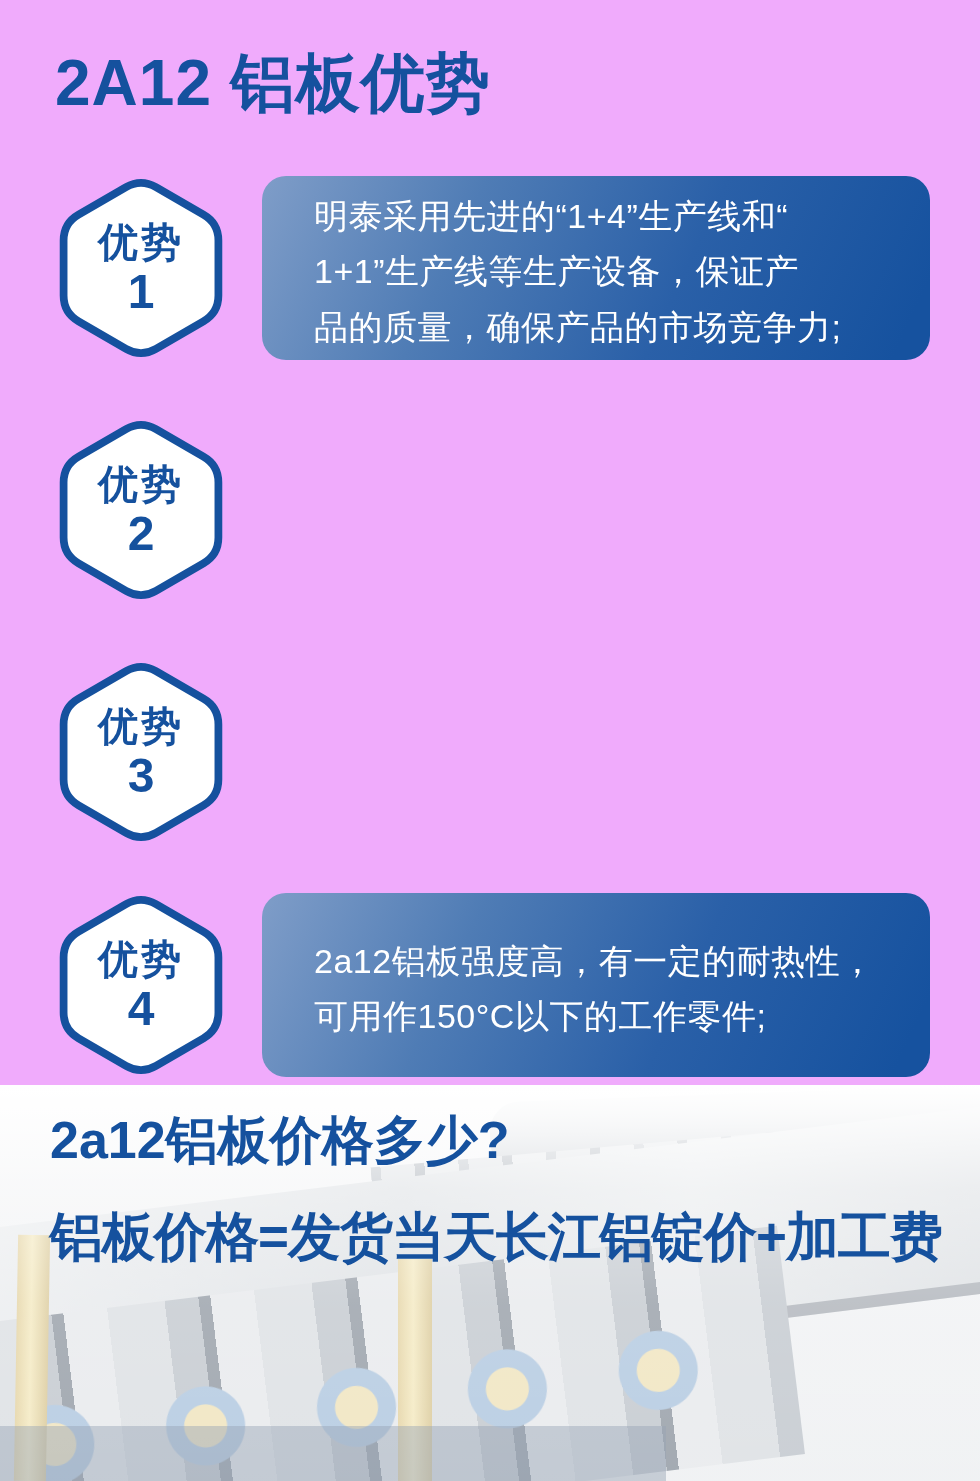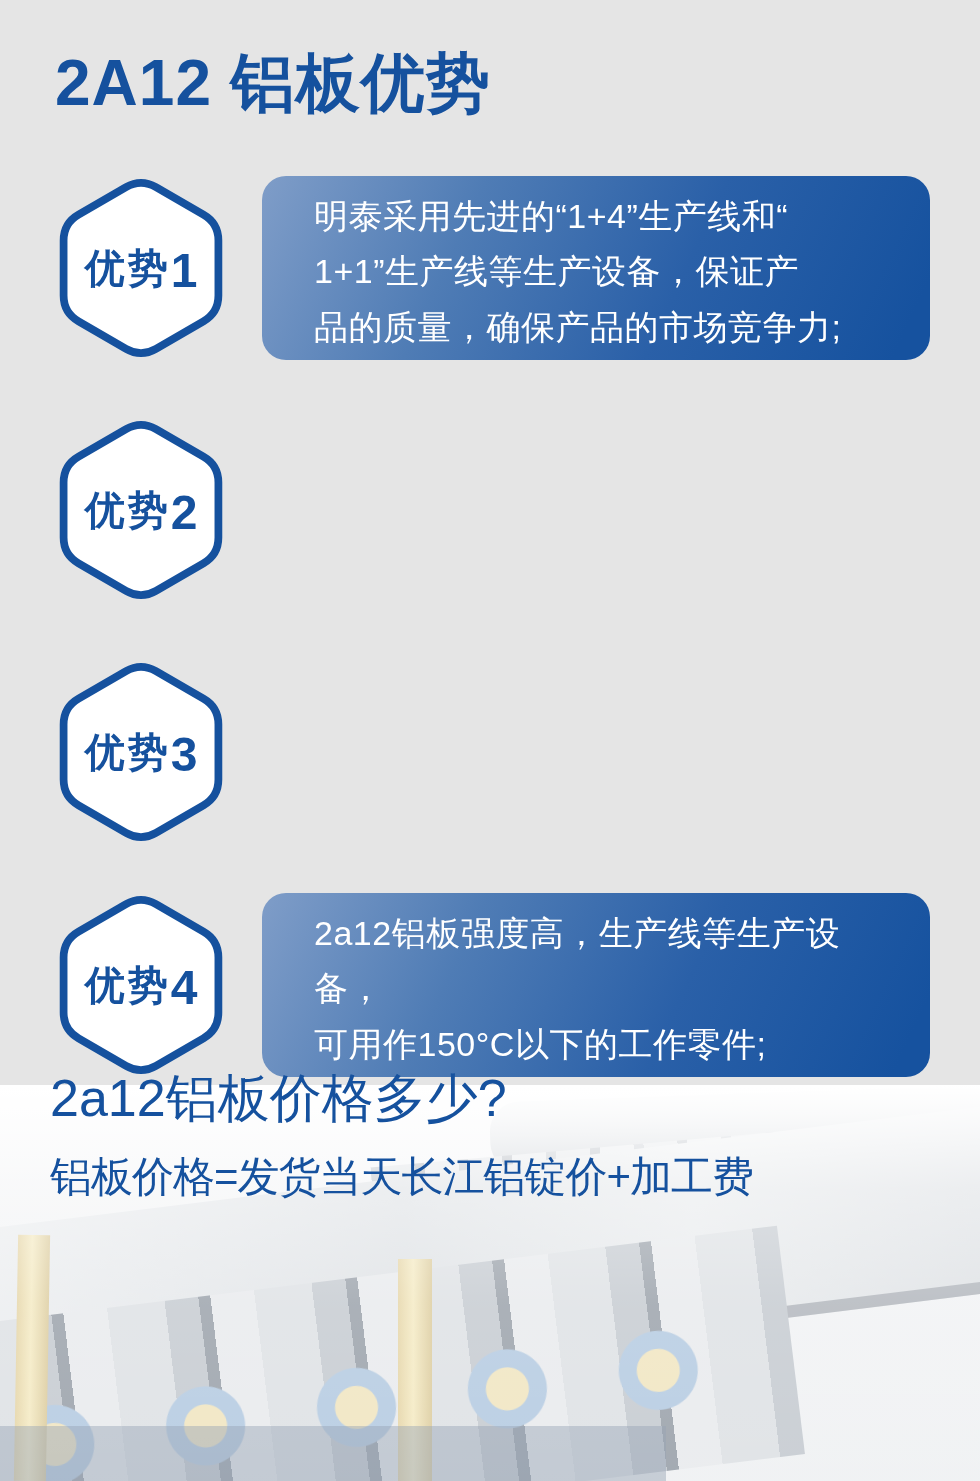--- a/index.html
+++ b/index.html
@@ -1,19 +1,19 @@
 <!DOCTYPE html>
 <html><head>
 <meta charset="utf-8">
 <style>
   html,body{margin:0;padding:0;background:#ffffff;}
   .page{
     position:relative;
     width:980px;height:1481px;
-    background:#e5e5e5;
+    background:#f0abfc;
     overflow:hidden;
     font-family:"Liberation Sans","DejaVu Sans",sans-serif;
   }
 
   
   .title{
     position:absolute;left:55px;top:40px;margin:0;
     font-size:64px;font-weight:800;letter-spacing:1px;
     color:#15519E;white-space:nowrap;
   }
@@ -21,21 +21,21 @@
   
   .adv-row{
     position:absolute;left:55px;right:50px;height:184px;
     display:flex;align-items:center;
   }
   .row-1{top:176px}.row-2{top:418px}.row-3{top:660px}.row-4{top:893px}
 
   .badge{position:relative;width:172px;height:190px;flex:none;}
   .badge svg{position:absolute;inset:0;width:100%;height:100%;}
   .badge-text{
-    position:absolute;inset:0;display:flex;flex-direction:row;
+    position:absolute;inset:0;display:flex;flex-direction:column;
     align-items:center;justify-content:center;color:#15519E;
   }
   .badge-label{font-size:40px;font-weight:800;letter-spacing:3px;line-height:1.05;}
   .badge-number{font-size:48px;font-weight:800;line-height:1;margin-top:5px;}
 
   .card{
     margin-left:35px;flex:1;height:100%;
     border-radius:24px;
     background:linear-gradient(115deg,#7F9DC8 0%,#4F7CB5 30%,#2A60A8 62%,#16529F 95%);
     display:flex;align-items:center;
@@ -64,23 +64,23 @@
   .p-caps{bottom:-2%;left:-2%;width:80%;height:44%;transform:rotate(-7deg);
     background-image:radial-gradient(circle at 72px 52%, #e9d8a1 0 21px, #8fb0d2 22px 39px, rgba(0,0,0,0) 40px);
     background-size:152px 100%;background-repeat:repeat-x;}
   .p-post{bottom:0;background:linear-gradient(90deg,#d8c07c,#efe0a6 45%,#cab26e);}
   .p-post1{left:16px;width:32px;height:62%;transform:rotate(1deg);}
   .p-post2{left:398px;width:34px;height:56%;}
   .p-frame{left:0;bottom:0;width:68%;height:14%;background:#4d6480;opacity:.45;}
   .p-fade{inset:0;background:linear-gradient(180deg,#ffffff 0%,rgba(255,255,255,.9) 8%,rgba(255,255,255,.62) 26%,rgba(255,255,255,.45) 55%,rgba(255,255,255,.4) 100%);}
 
   
-  .footer{position:absolute;left:50px;top:1072px;z-index:3;color:#15519E;font-weight:400;}
+  .footer{position:absolute;left:50px;top:1114px;z-index:3;color:#15519E;font-weight:700;}
   .footer-line1{font-size:52px;line-height:1;white-space:nowrap;}
-  .footer-line2{font-size:42px;line-height:1;margin-top:32px;letter-spacing:-1px;white-space:nowrap;}
+  .footer-line2{font-size:53px;line-height:1;margin-top:44px;letter-spacing:-1px;white-space:nowrap;}
 </style>
 </head>
 <body>
 
 <div class="page">
 
   <h1 class="title">2A12 铝板优势</h1>
 
   <section class="adv-row row-1">
     <div class="badge">
@@ -127,21 +127,21 @@
     <div class="badge">
       <svg viewBox="0 0 100 110">
         <path d="M 41.3 8 Q 50 3 58.7 8 L 86.3 24 Q 95 29 95 39 L 95 71 Q 95 81 86.3 86 L 58.7 102 Q 50 107 41.3 102 L 13.7 86 Q 5 81 5 71 L 5 39 Q 5 29 13.7 24 Z" fill="#ffffff" stroke="#15519E" stroke-width="4.5"></path>
       </svg>
       <div class="badge-text">
         <div class="badge-label">优势</div>
         <div class="badge-number">4</div>
       </div>
     </div>
     <div class="card">
-      <p class="card-text">2a12铝板强度高，生产线等生产设备，
+      <p class="card-text">2a12铝板强度高，有一定的耐热性，
 可用作150°C以下的工作零件;</p>
     </div>
   </section>
 
   <div class="photo">
     <div class="p-base"></div>
     <div class="p-duct"></div>
     <div class="p-backrollers"></div>
     <div class="p-greenband"></div>
     <div class="p-sheet"></div>

